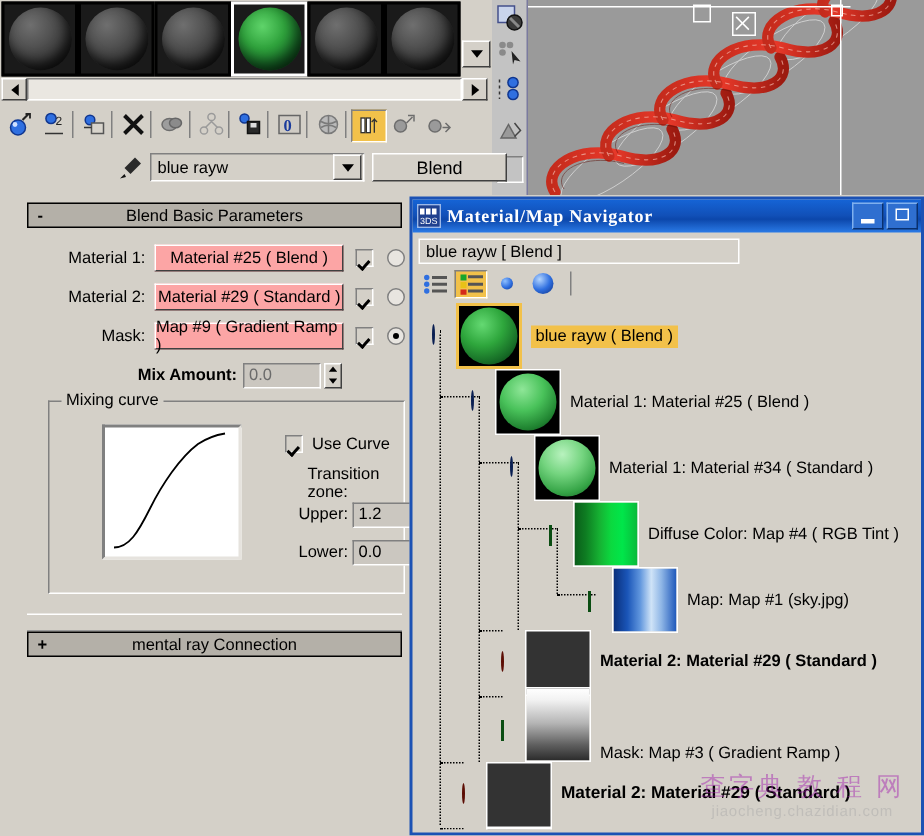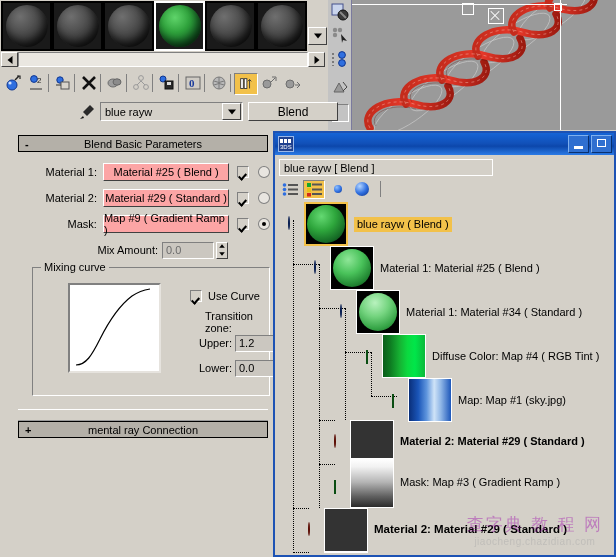--- a/index.html
+++ b/index.html
@@ -548,21 +548,21 @@
     </div>
 
     <div class="row" style="left:18px; top:88px; width:252px;">
       <span class="row-label" style="width:80px;">Mask:</span>
       <span class="map-btn" style="width:128px; margin-left:6px;">Map #9  ( Gradient Ramp )</span>
       <span class="chk on" style="margin-left:8px;"></span>
       <span class="radio on" style="margin-left:9px;"></span>
     </div>
 
     <div class="row" style="left:18px; top:114px; width:252px;">
-      <span class="row-label" style="width:140px;">Mix Amount:</span>
+      <span class="row-label" style="width:140px;font-weight:bold;">Mix Amount:</span>
       <span class="numfield" style="width:52px; margin-left:4px;">0.0</span>
       <span class="spinner" style="margin-left:2px;">
         <div>
             <span class="tri up" style="left:50%;top:52%;"></span>
           </div>
         <div>
             <span class="tri down" style="left:50%;top:48%;"></span>
           </div>
       </span>
     </div>
@@ -607,20 +607,21 @@
   <div id="navigator">
 
     <div id="nav-titlebar">
       <div id="nav-app-icon">
         <svg width="14" height="14" viewBox="0 0 14 14">
           <rect width="14" height="14" fill="#20418f"></rect>
           <path d="M1 2 h3 v4 h-3z M5 2 h3 v4 h-3z M9 2 h3 v4 h-3z" fill="#ffffff"></path>
           <text x="1" y="12" font-size="6" fill="#ffffff" font-family="sans-serif">3DS</text>
         </svg>
       </div>
+      <span id="nav-title-text">Material/Map Navigator</span>
       <span style="flex:1"></span>
       <div class="win-btn">
         <span style="position:absolute;left:5px;bottom:3px;width:9px;height:3px;background:#fff;"></span>
       </div>
       <div class="win-btn">
         <span style="position:absolute;left:5px;top:3px;width:9px;height:8px;border:1.5px solid #fff;box-sizing:border-box;"></span>
       </div>
     </div>
 
     <div id="nav-search">blue rayw  [ Blend ]</div>
@@ -708,21 +709,21 @@
 
       <div class="tree-row" style="top:218px;">
         <span class="tree-node-icon" style="left:56px; top:15px;"><span class="node-sphere-ico red"></span></span>
         <span class="tree-swatch sw-dark" style="left:72px; top:0px;"></span>
         <span class="tree-label bold" style="left:122px; top:15px;">Material 2: Material #29  ( Standard )</span>
       </div>
 
       <div class="tree-row" style="top:262px;">
         <span class="tree-node-icon" style="left:56px; top:17px;"><span class="node-map-ico"></span></span>
         <span class="tree-swatch sw-ramp-wb" style="left:72px; top:-6px; height:50px;"></span>
-        <span class="tree-label" style="left:122px; top:12px;">Mask: Map #3  ( Gradient Ramp )</span>
+        <span class="tree-label" style="left:122px; top:32px;">Mask: Map #3  ( Gradient Ramp )</span>
       </div>
 
       <div class="tree-row" style="top:306px;">
         <span class="tree-node-icon" style="left:30px; top:15px;"><span class="node-sphere-ico red"></span></span>
         <span class="tree-swatch sw-dark" style="left:46px; top:0px;"></span>
         <span class="tree-label bold" style="left:96px; top:15px; font-size:11.5px;">Material 2: Material #29  ( Standard )</span>
       </div>
 
       <div class="tree-row" style="top:350px;">
 

